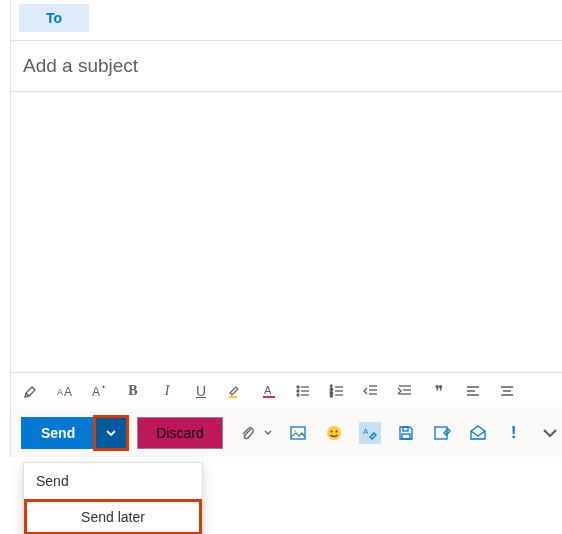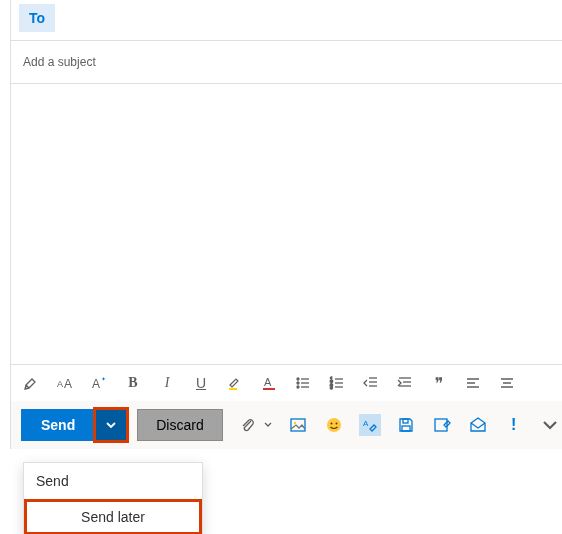--- a/index.html
+++ b/index.html
@@ -1,34 +1,34 @@
 <!DOCTYPE html>
 <html><head>
 <meta charset="utf-8">
 <style>
 * { box-sizing: border-box; margin: 0; padding: 0; }
 body { font-family: "Segoe UI", sans-serif; font-size: 14px; color: #323130; background: #fff; width: 562px; height: 534px; position: relative; }
 .compose { position: absolute; left: 10px; top: 0; right: 0; border-left: 1px solid #e1dfdd; }
 .to-row { padding: 4px 8px 8px 8px; border-bottom: 1px solid #e1dfdd; }
-.to-btn { background: #deecf9; color: #0078d4; border: none; padding: 6px 10px; font-weight: 600; font-size: 14px; cursor: pointer; }
+.to-btn { background: #deecf9; color: #0078d4; border: none; padding: 6px 27px; font-weight: 600; font-size: 14px; cursor: pointer; }
 .subject-row { border-bottom: 1px solid #e1dfdd; }
-.subject-input { width: 100%; border: none; padding: 14px 12px; font-size: 12px; outline: none; }
+.subject-input { width: 100%; border: none; padding: 14px 12px; font-size: 19px; outline: none; }
 .subject-input::placeholder { color: #605e5c; }
 .body-area { height: 280px; }
 .format-bar { border-top: 1px solid #e1dfdd; padding: 8px 10px; display: flex; gap: 14px; align-items: center; color: #605e5c; }
 .fbtn { width: 20px; height: 20px; display: inline-flex; align-items: center; justify-content: center; cursor: pointer; color: #605e5c; }
 .fbtn svg { width: 16px; height: 16px; }
 .bold { font-weight: 700; font-family: Georgia, serif; }
 .italic { font-style: italic; font-family: Georgia, serif; }
 .action-bar { background: #faf9f8; padding: 8px 10px; display: flex; align-items: center; gap: 10px; }
 .send-group { display: flex; }
 .send-btn { background: #0078d4; color: #fff; border: none; padding: 8px 20px; font-weight: 600; font-size: 14px; cursor: pointer; }
 .send-chevron { background: #005a9e; color: #fff; border: none; width: 32px; cursor: pointer; display: flex; align-items: center; justify-content: center; }
 .highlight-red { outline: 3px solid #d83b01; outline-offset: -1px; }
-.discard-btn { background: #a3a3a3; border: 1px solid #8a8886; padding: 7px 18px; font-size: 14px; cursor: pointer; }
+.discard-btn { background: #be185d; border: 1px solid #8a8886; padding: 7px 18px; font-size: 14px; cursor: pointer; }
 .action-icons { display: flex; gap: 14px; align-items: center; margin-left: 4px; }
 .abtn { width: 22px; height: 22px; display: inline-flex; align-items: center; justify-content: center; cursor: pointer; color: #0078d4; }
 .abtn svg { width: 18px; height: 18px; }
 .abtn.gray { color: #605e5c; }
 .abtn.selected { background: #c7e0f4; }
 .dropdown { position: absolute; left: 23px; top: 462px; width: 180px; background: #fff; box-shadow: 0 4px 12px rgba(0,0,0,0.15); border: 1px solid #e1dfdd; }
 .dropdown-item { padding: 10px 12px; cursor: pointer; }
 .dropdown-item.hl { outline: 3px solid #d83b01; outline-offset: -3px; text-align: center; }
 </style>
 </head>

